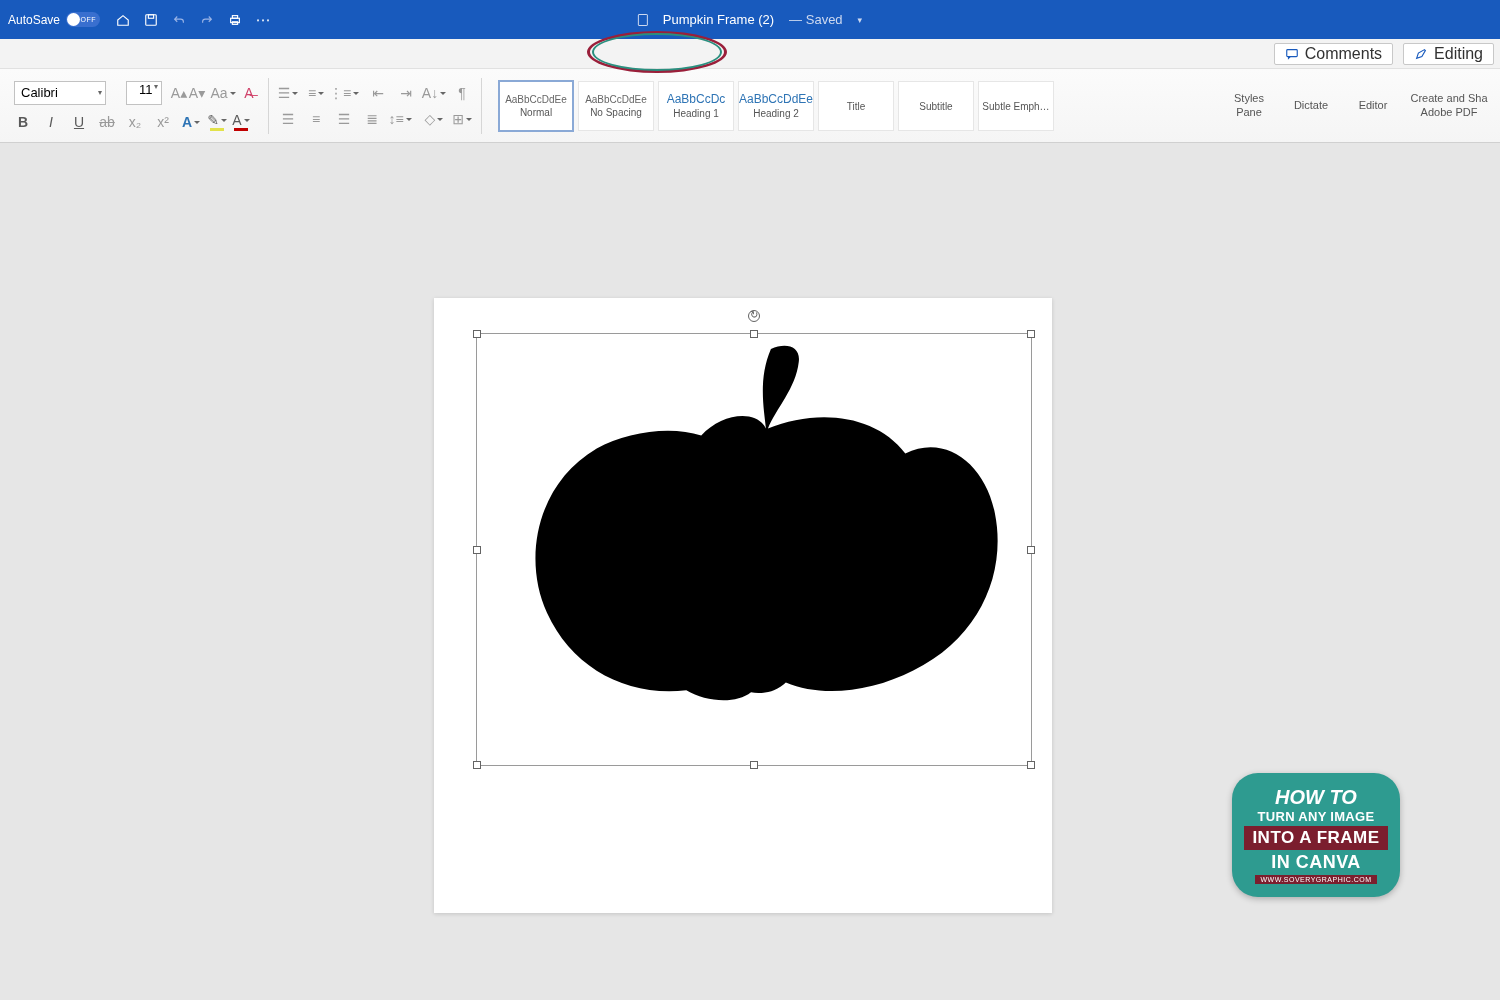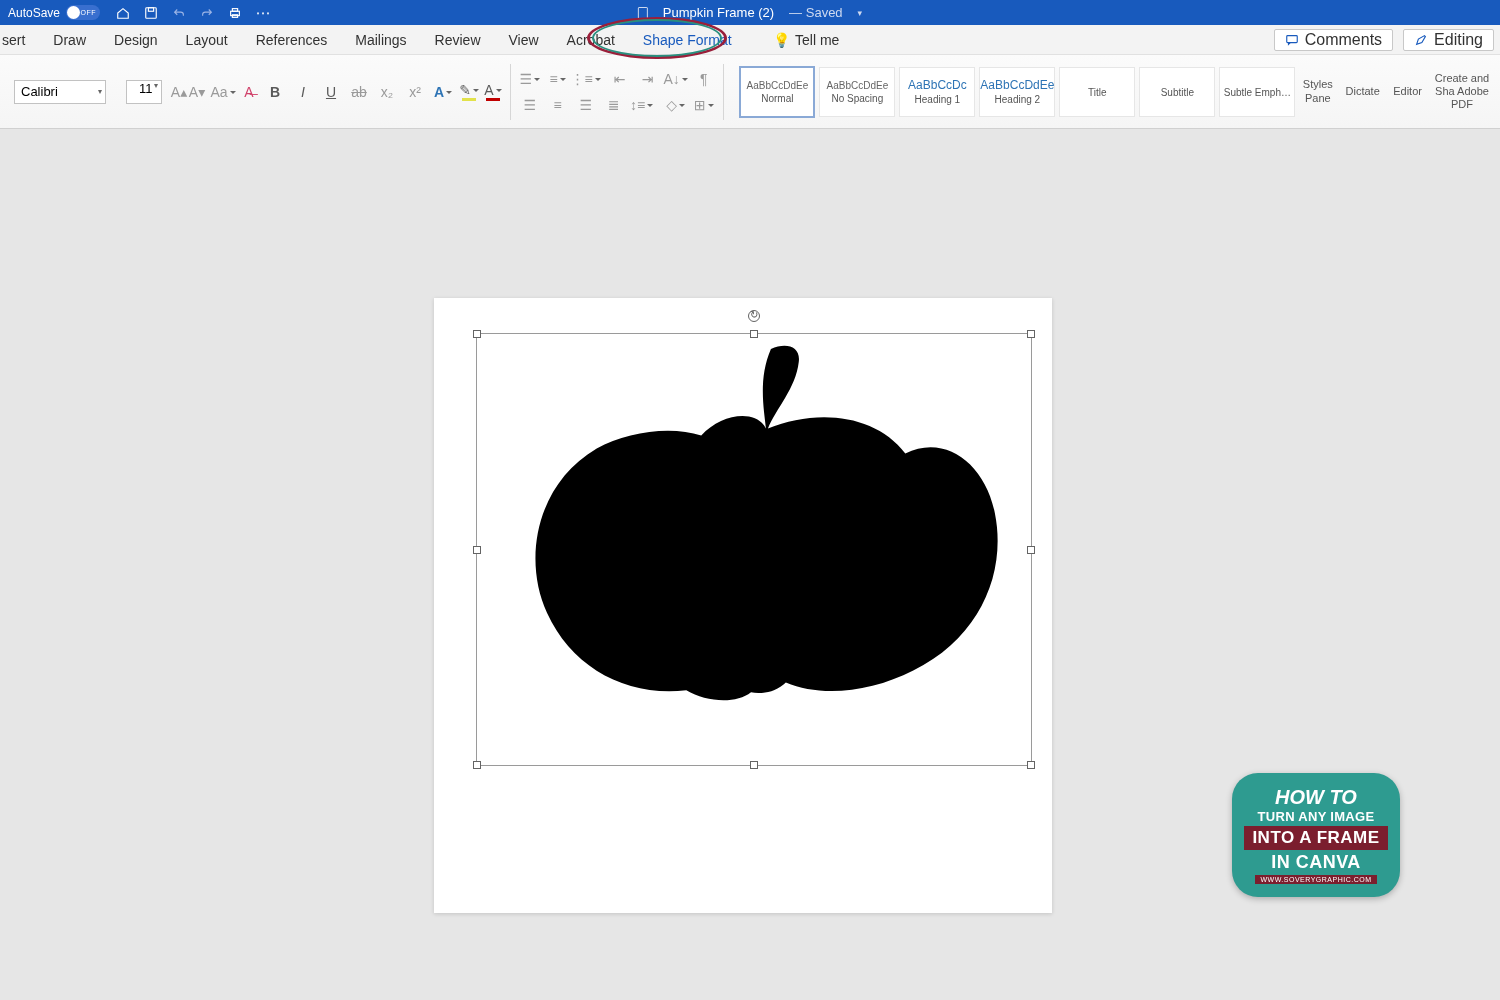--- a/index.html
+++ b/index.html
@@ -1,20 +1,20 @@
 <!DOCTYPE html>
 <html><head>
 <meta charset="utf-8">
 <style>
   * { box-sizing: border-box; margin: 0; padding: 0; font-family: -apple-system, "Segoe UI", sans-serif; }
   body { width: 1500px; height: 1000px; background: #e6e6e6; overflow: hidden; position: relative; }
 
   
   .titlebar {
-    height: 25px; background: #185abd; display: flex; align-items: center;
+    height: 39px; background: #185abd; display: flex; align-items: center;
     color: #fff; font-size: 12px; padding: 0 8px; gap: 10px; position: relative;
   }
   .autosave { display: flex; align-items: center; gap: 6px; font-weight: 500; }
   .toggle {
     width: 34px; height: 15px; background: #396fcf; border-radius: 8px;
     position: relative; display: flex; align-items: center;
   }
   .toggle .knob {
     width: 13px; height: 13px; background: #fff; border-radius: 50%; margin-left: 1px;
   }
@@ -176,55 +176,39 @@
     <span class="file-ico"></span>
     <span>Pumpkin Frame (2)</span>
     <span class="saved"> — Saved</span>
     <span class="chev">▾</span>
   </div>
 </div>
 
 <div class="tabs-row">
   <div class="circle-annot"></div>
   <div class="circle-annot2"></div>
-  <div class="tabs-left">
-    <div class="tab cut">sert</div>
-    <div class="tab">Draw</div>
-    <div class="tab">Design</div>
-    <div class="tab">Layout</div>
-    <div class="tab">References</div>
-    <div class="tab">Mailings</div>
-    <div class="tab">Review</div>
-    <div class="tab">View</div>
-    <div class="tab">Acrobat</div>
-    <div class="tab active">Shape Format</div>
-    <div class="tab tell-me">
-      <span style="margin-right:4px;color:#888;">💡</span>
-      <span>Tell me</span>
-    </div>
-  </div>
   <div class="tabs-right">
     <div class="pill">
       <svg width="14" height="14" viewBox="0 0 16 16" fill="none" stroke="#185abd" stroke-width="1.3">
           <rect x="2" y="3" width="12" height="8" rx="1"></rect>
           <path d="M6 11l-2 2v-2"></path>
         </svg>
       <span>Comments</span>
     </div>
     <div class="pill">
       <svg width="14" height="14" viewBox="0 0 16 16" fill="none" stroke="#185abd" stroke-width="1.3">
           <path d="M3 13l2-6 7-4 1 1-4 7-6 2z"></path>
         </svg>
       <span>Editing</span>
     </div>
   </div>
 </div>
 
 <div class="ribbon">
-  <div style="display:flex;flex-direction:row;gap:8px;">
+  <div style="display:flex;flex-direction:column;gap:8px;">
     <div style="display:flex;align-items:center;">
       <div class="font-sel">
         <span>Calibri</span>
           <span class="sel-arrow">▾</span>
       </div>
       <div class="size-sel">
         <span>11</span>
           <span class="sel-arrow">▾</span>
       </div>
       <span class="ic gray" style="margin-left:8px;">A▴</span>

